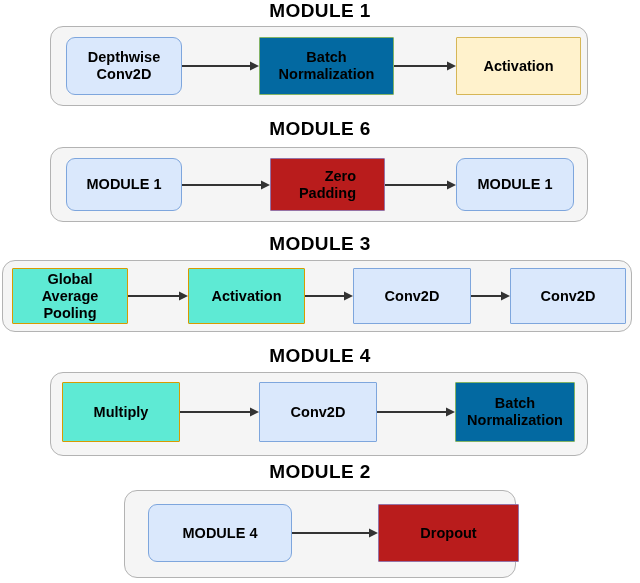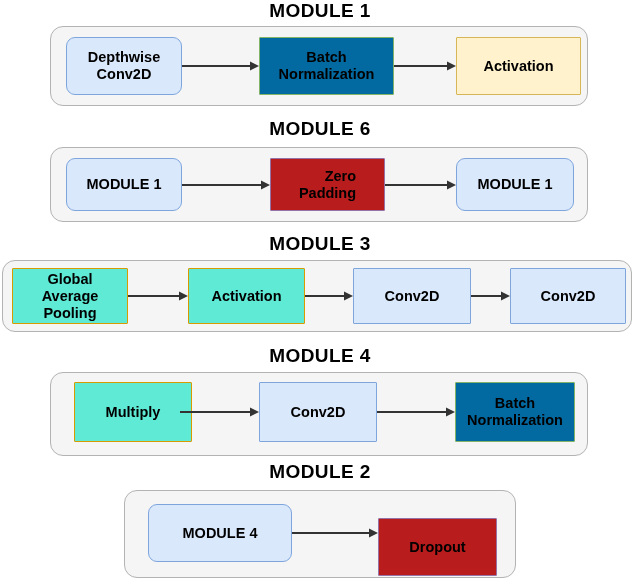--- a/index.html
+++ b/index.html
@@ -142,37 +142,37 @@
   </svg>
   <svg class="arrow-svg" style="left:471px; top:290px; width:40px; height:12px;" viewBox="0 0 40 12">
     <line class="arrow-line" x1="0" y1="6" x2="30" y2="6"></line>
     <polygon class="arrow-head" points="30,1.5 39,6 30,10.5"></polygon>
   </svg>
 
   <div class="module-group" style="top:345px;">
     <div class="module-title">MODULE 4</div>
   </div>
   <div class="module-container" style="left:50px; top:372px; width:538px; height:84px;"></div>
-  <div class="node sharp fill-orange" style="left:62px;  top:382px; width:118px; height:60px;margin-left:12px;">Multiply</div>
+  <div class="node sharp fill-orange" style="left:62px;  top:382px; width:118px; height:60px;">Multiply</div>
   <div class="node sharp fill-blue" style="left:259px; top:382px; width:118px; height:60px;">Conv2D</div>
   <div class="node sharp fill-green" style="left:455px; top:382px; width:120px; height:60px;">Batch
 Normalization</div>
   <svg class="arrow-svg" style="left:180px; top:406px; width:80px; height:12px;" viewBox="0 0 80 12">
     <line class="arrow-line" x1="0" y1="6" x2="70" y2="6"></line>
     <polygon class="arrow-head" points="70,1.5 79,6 70,10.5"></polygon>
   </svg>
   <svg class="arrow-svg" style="left:377px; top:406px; width:79px; height:12px;" viewBox="0 0 79 12">
     <line class="arrow-line" x1="0" y1="6" x2="69" y2="6"></line>
     <polygon class="arrow-head" points="69,1.5 78,6 69,10.5"></polygon>
   </svg>
 
   <div class="module-group" style="top:461px;">
     <div class="module-title">MODULE 2</div>
   </div>
   <div class="module-container" style="left:124px; top:490px; width:392px; height:88px;"></div>
   <div class="node round fill-blue" style="left:148px; top:504px; width:144px; height:58px;">MODULE 4</div>
-  <div class="node sharp fill-purple" style="left:378px; top:518px; width:119px; height:58px;">Dropout</div>
+  <div class="node sharp fill-purple" style="left:378px; top:504px; width:141px; height:58px;">Dropout</div>
   <svg class="arrow-svg" style="left:292px; top:527px; width:87px; height:12px;" viewBox="0 0 87 12">
     <line class="arrow-line" x1="0" y1="6" x2="77" y2="6"></line>
     <polygon class="arrow-head" points="77,1.5 86,6 77,10.5"></polygon>
   </svg>
 
 </div>
 
 </body></html>

